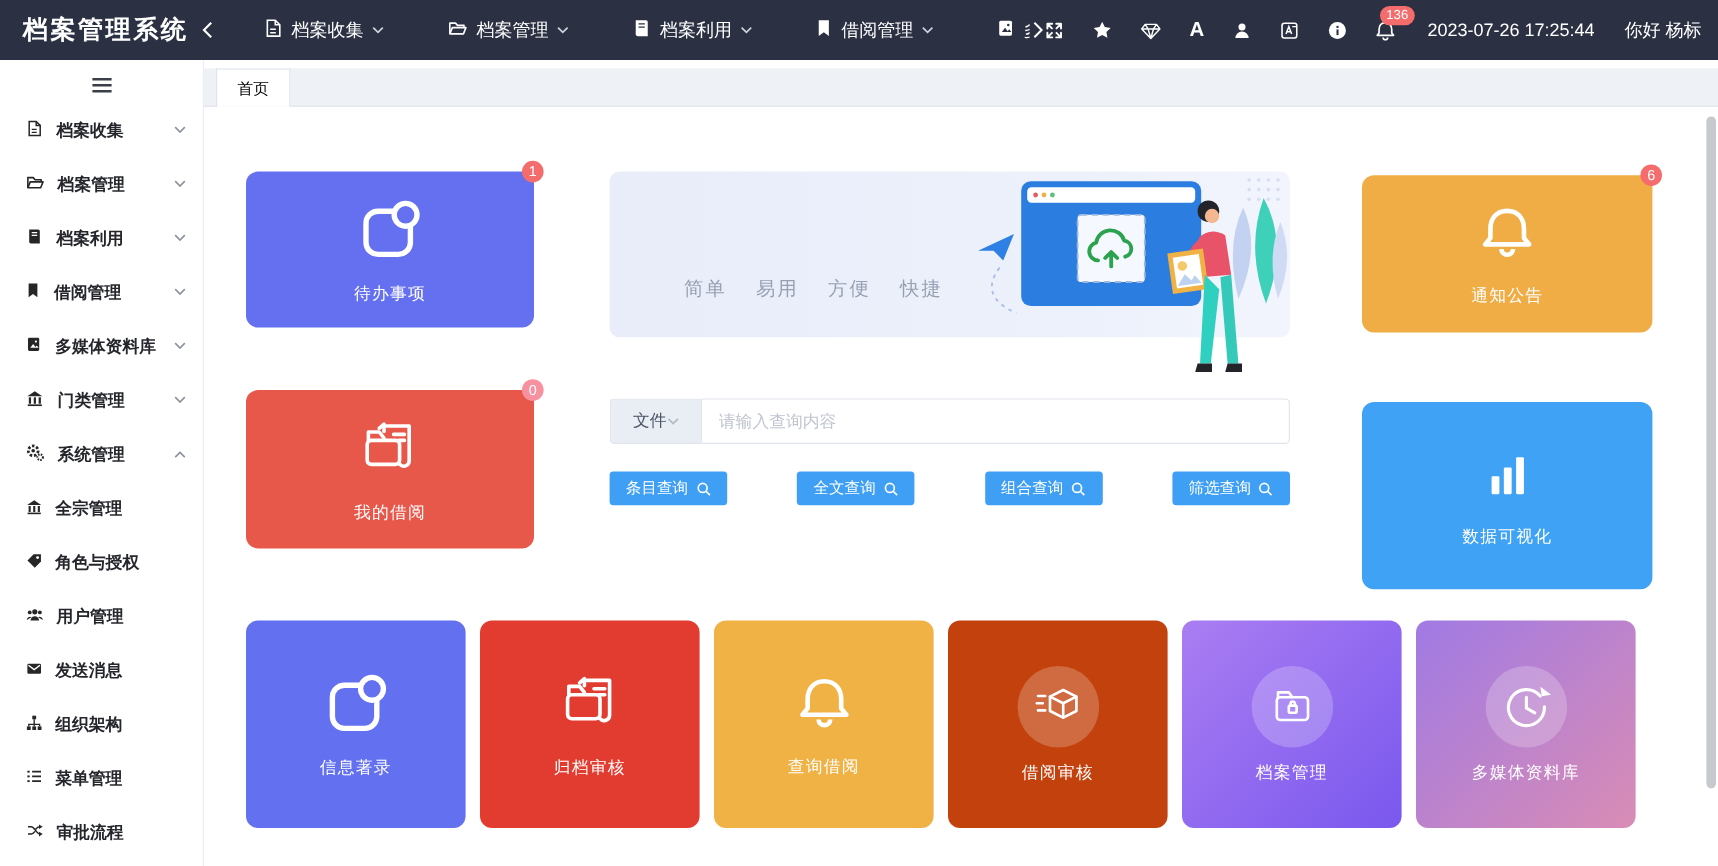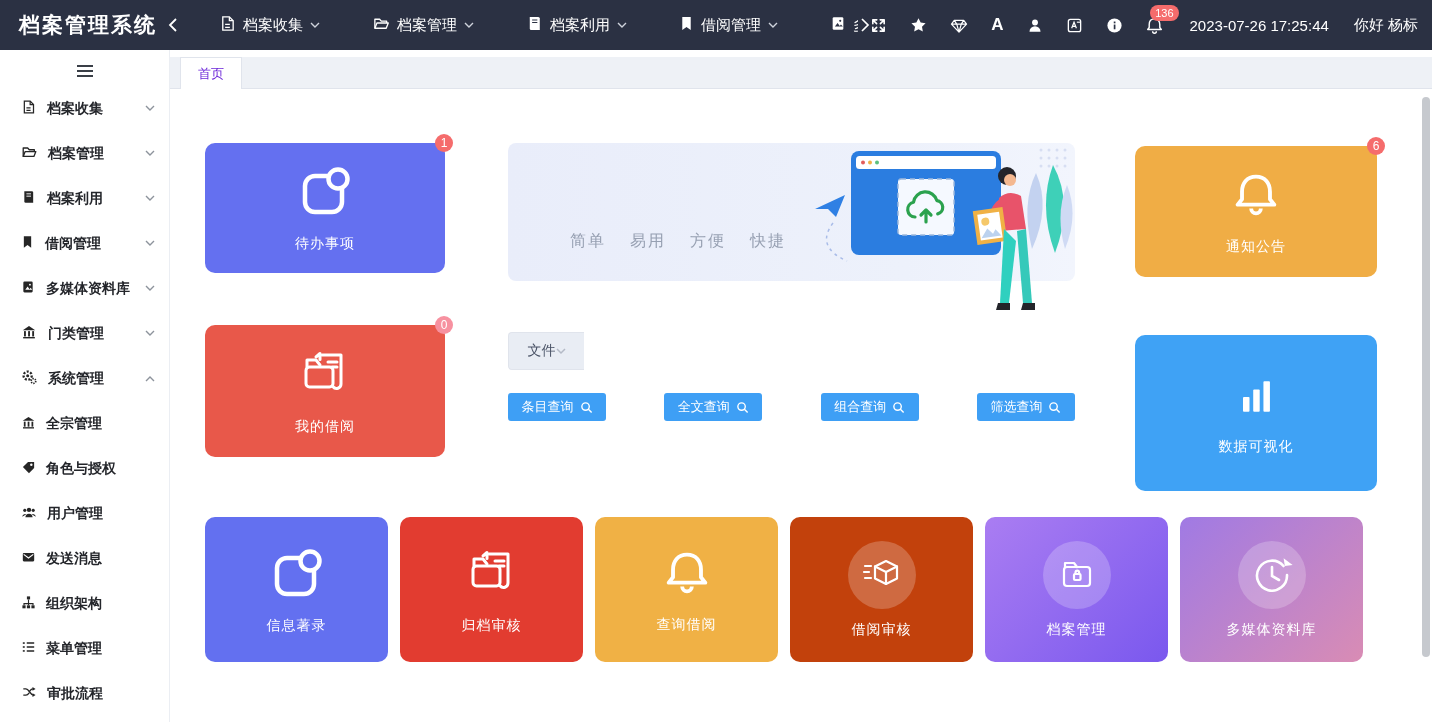--- a/index.html
+++ b/index.html
@@ -31,21 +31,21 @@
                font-size:14px; color:#24262b; font-weight:600; cursor:pointer; }
   .menu-item .mi-label { margin-left:11px; flex:1; }
   .menu-item.sub { font-weight:600; }
   .menu-item.sub .mi-label { margin-left:10px; }
   .mi-chev { color:#8d939c; display:flex; }
 
   
   .tabbar { position:absolute; top:57px; left:170px; width:1262px; height:32px;
             background:#eef1f6; border-bottom:1px solid #e0e4ec; display:flex; z-index:10; }
   .tab { width:62px; height:32px; margin-left:10px; background:#fff; display:flex;
-         align-items:center; justify-content:center; font-size:13px; color:#6d28d9;
+         align-items:center; justify-content:center; font-size:13px; color:#000000;
          border:1px solid #e0e4ec; border-bottom:none; cursor:pointer; }
 
   
   .content { position:absolute; top:89px; left:170px; width:1262px; height:633px; background:#fff; }
   .vscroll { position:absolute; top:8px; right:2px; width:8px; height:560px;
              background:#c6c9ce; border-radius:4px; cursor:pointer; }
 
   .card { position:absolute; border-radius:10px; color:#fff; display:flex; flex-direction:column;
           align-items:center; justify-content:center; cursor:pointer; }
   .card-label { font-size:14px; margin-top:12px; letter-spacing:1px; }
@@ -76,21 +76,21 @@
   .search-input { flex:1; border:none; outline:none; padding:0 14px; font-size:14px; color:#333;
                   font-family:inherit; background:transparent; }
   .search-input::placeholder { color:#bfc5cf; }
   .btn-row { position:absolute; left:338px; top:304px; width:567px; display:flex; justify-content:space-between; }
   .s-btn { width:98px; height:28px; background:#3e9ff5; border:none; border-radius:3px; color:#fff;
            font-size:13px; display:flex; align-items:center; justify-content:center; gap:6px;
            cursor:pointer; font-family:inherit; }
 
   
   .quick-row { position:absolute; left:35px; top:428px; display:flex; gap:12px; }
-  .qcard { position:relative; width:183px; height:145px; border-radius:10px; color:#fff;
+  .qcard { position:relative; width:183px; height:173px; border-radius:10px; color:#fff;
            display:flex; flex-direction:column; align-items:center; justify-content:center; cursor:pointer; }
   .q1 { background:#6370f0; --bg:#6370f0; }
   .q2 { background:#e23c30; }
   .q3 { background:#f0b145; }
   .q4 { background:#c2410c; }
   .q5 { background:linear-gradient(135deg,#aa7df2 0%,#7a58ee 100%); }
   .q6 { background:linear-gradient(135deg,#a07ae4 0%,#d98cb4 100%); }
   .icirc { width:68px; height:68px; border-radius:50%; background:rgba(255,255,255,.22);
            display:flex; align-items:center; justify-content:center; }
 </style>
@@ -463,20 +463,23 @@
     <span class="badge zero">0</span>
   </div>
 
   <div class="search-row">
     <div class="search-select">
       <span>文件</span>
       <svg width="10" height="7" viewBox="0 0 10 7">
           <path d="M1 1 l4 4 4-4" stroke="#b4bac6" stroke-width="1.5" fill="none"></path>
         </svg>
     </div>
+    <div class="search-input-wrap">
+      <input class="search-input" placeholder="请输入查询内容" style="">
+    </div>
   </div>
 
   <div class="btn-row">
     <button class="s-btn">
       <span>条目查询</span>
       <svg width="13" height="13" viewBox="0 0 14 14">
           <circle cx="6" cy="6" r="4" fill="none" stroke="#fff" stroke-width="1.5"></circle>
           <path d="M9 9 l3.5 3.5" stroke="#fff" stroke-width="1.5"></path>
         </svg>
     </button>

